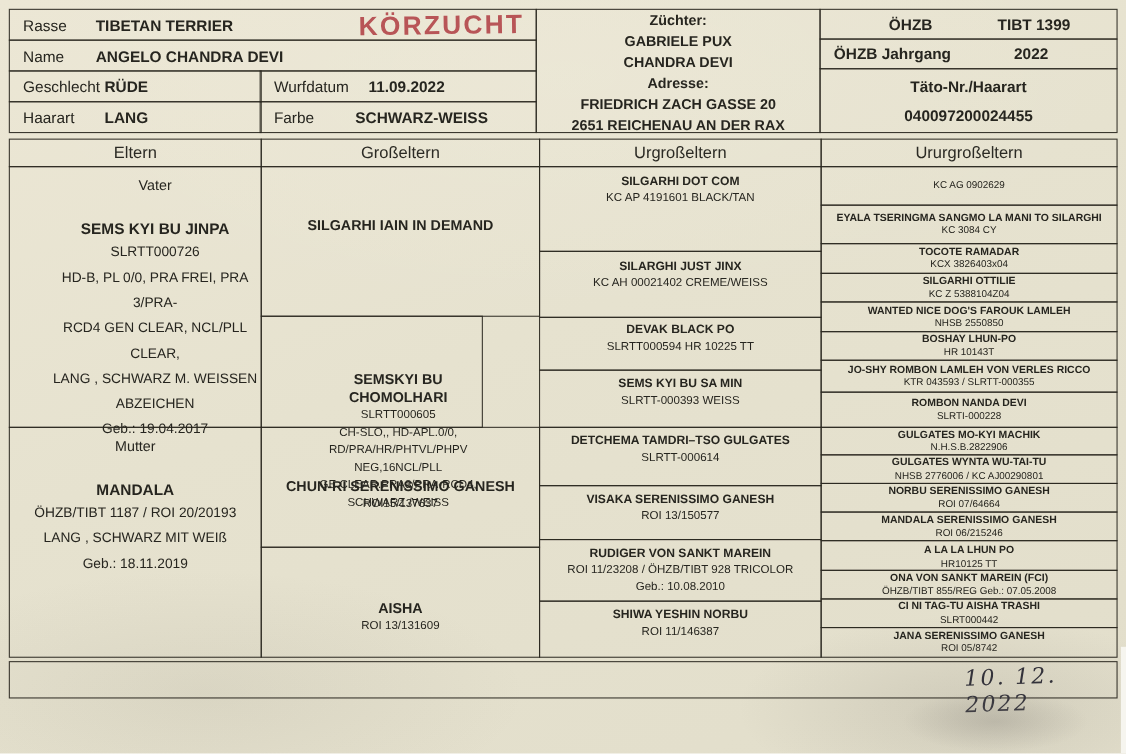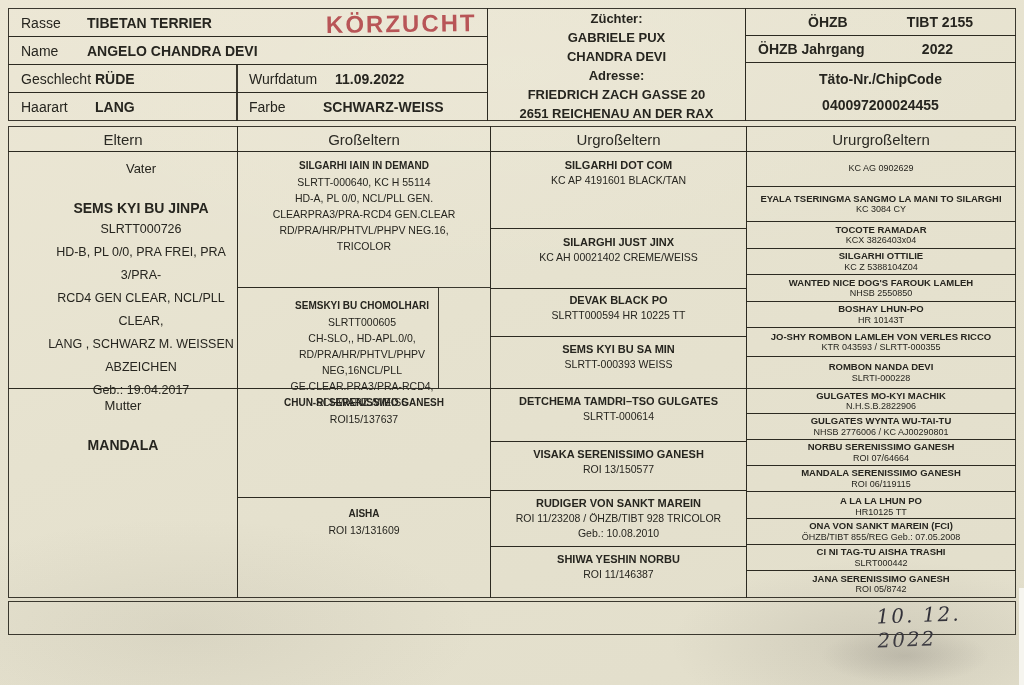--- a/index.html
+++ b/index.html
@@ -16,21 +16,21 @@
       radial-gradient(ellipse 700px 300px at 50% 10%, rgba(255,255,245,.10), transparent 75%);
   }
   .white-edge{position:absolute;right:0;top:588px;width:5px;height:97px;background:#f6f5ef;}
   .box{position:absolute;border:1.5px solid rgba(43,41,33,.92);box-sizing:border-box;}
   .row-flex{display:flex;align-items:center;}
   .lbl{font-size:14px;}
   .val{font-size:14px;font-weight:bold;}
   .hdrcell{display:flex;align-items:center;justify-content:center;font-size:15px;color:#2b2a24;}
   .cellcenter{display:flex;flex-direction:column;align-items:center;text-align:center;box-sizing:border-box;}
   .pname{font-weight:bold;}
-  .gp .pname{font-size:10px;line-height:16px;}
+  .gp .pname{font-size:13px;line-height:16px;margin-top:39px;}
   .gp .plines{font-size:10.5px;line-height:16px;}
   .ggp .pname{font-size:11px;line-height:15px;}
   .ggp .plines{font-size:10.5px;line-height:15px;}
   .gggp{justify-content:center;}
   .gggp .pname{font-size:9.5px;line-height:11.5px;}
   .gggp .plines{font-size:9px;line-height:11.5px;}
   .parent-label{font-size:13px;margin-top:9px;}
   .parent-name{font-weight:bold;font-size:14px;margin-top:24px;}
   .parent-lines{font-size:12.5px;line-height:23px;margin-top:2px;}
   .stamp{
@@ -81,49 +81,49 @@
   <span class="lbl" style="margin-left:12px;width:74px;">Farbe</span>
   <span class="val">SCHWARZ-WEISS</span>
 </div>
 
 <div class="box zuechter-cell" style="left:487px;top:8px;width:259px;height:113px;">
   <span>Züchter:<br>GABRIELE PUX<br>CHANDRA DEVI<br>Adresse:<br>FRIEDRICH ZACH GASSE 20<br>2651 REICHENAU AN DER RAX</span>
 </div>
 
 <div class="box row-flex" style="left:745px;top:8px;width:271px;height:28px;justify-content:space-between;">
   <span class="val" style="margin-left:62px;">ÖHZB</span>
-  <span class="val" style="margin-right:42px;">TIBT 2155</span>
+  <span class="val" style="margin-right:42px;">TIBT 1399</span>
 </div>
 <div class="box row-flex" style="left:745px;top:35px;width:271px;height:28px;justify-content:space-between;gap:32px;">
   <span class="val" style="margin-left:12px;">ÖHZB Jahrgang</span>
   <span class="val" style="margin-right:62px;">2022</span>
 </div>
 <div class="box taeto-cell" style="left:745px;top:62px;width:271px;height:59px;">
-  <span>Täto-Nr./ChipCode</span>
+  <span>Täto-Nr./Haarart</span>
   <span>040097200024455</span>
 </div>
 
 <div class="box hdrcell" style="left:8px;top:126px;width:230px;height:26px;">Eltern</div>
 <div class="box hdrcell" style="left:237px;top:126px;width:254px;height:26px;">Großeltern</div>
 <div class="box hdrcell" style="left:490px;top:126px;width:257px;height:26px;">Urgroßeltern</div>
 <div class="box hdrcell" style="left:746px;top:126px;width:270px;height:26px;">Ururgroßeltern</div>
 
 <div class="box cellcenter" style="left:8px;top:151px;width:230px;height:238px;padding-left:36px;">
   <div class="parent-label">Vater</div>
   <div class="parent-name">SEMS KYI BU JINPA</div>
   <div class="parent-lines">SLRTT000726<br>HD-B, PL 0/0, PRA FREI, PRA 3/PRA-<br>RCD4 GEN CLEAR, NCL/PLL CLEAR,<br>LANG , SCHWARZ M. WEISSEN<br>ABZEICHEN<br>Geb.: 19.04.2017</div>
 </div>
 <div class="box cellcenter" style="left:8px;top:388px;width:230px;height:210px;">
   <div class="parent-label">Mutter</div>
   <div class="parent-name">MANDALA</div>
+  <div class="parent-lines">ÖHZB/TIBT 1187 / ROI 20/20193<br>LANG , SCHWARZ MIT WEIß<br>Geb.: 18.11.2019</div>
 </div>
 
 <div class="box cellcenter gp" style="left:237px;top:151px;width:254px;height:137px;padding-top:6px;">
   <div class="pname">SILGARHI IAIN IN DEMAND</div>
-  <div class="plines">SLRTT-000640, KC H 55114<br>HD-A, PL 0/0, NCL/PLL GEN.<br>CLEARPRA3/PRA-RCD4 GEN.CLEAR<br>RD/PRA/HR/PHTVL/PHPV NEG.16,<br>TRICOLOR</div>
 </div>
 <div class="box cellcenter gp" style="left:237px;top:287px;width:202px;height:102px;padding-top:10px;padding-left:48px;">
   <div class="pname">SEMSKYI BU CHOMOLHARI</div>
   <div class="plines">SLRTT000605<br>CH-SLO,, HD-APL.0/0,<br>RD/PRA/HR/PHTVL/PHPV NEG,16NCL/PLL<br>GE.CLEAR.PRA3/PRA-RCD4,<br>SCHWARZ /WEISS</div>
 </div>
 <div class="box cellcenter gp" style="left:237px;top:388px;width:254px;height:110px;padding-top:6px;">
   <div class="pname">CHUN-RI SERENISSIMO GANESH</div>
   <div class="plines">ROI15/137637</div>
 </div>
 <div class="box cellcenter gp" style="left:237px;top:497px;width:254px;height:101px;padding-top:8px;">
@@ -202,21 +202,21 @@
 <div class="box cellcenter gggp" style="left:746px;top:413px;width:270px;height:27px;">
   <div class="pname">GULGATES WYNTA WU-TAI-TU</div>
   <div class="plines">NHSB 2776006 / KC AJ00290801</div>
 </div>
 <div class="box cellcenter gggp" style="left:746px;top:439px;width:270px;height:27px;">
   <div class="pname">NORBU SERENISSIMO GANESH</div>
   <div class="plines">ROI 07/64664</div>
 </div>
 <div class="box cellcenter gggp" style="left:746px;top:465px;width:270px;height:27px;">
   <div class="pname">MANDALA SERENISSIMO GANESH</div>
-  <div class="plines">ROI 06/119115</div>
+  <div class="plines">ROI 06/215246</div>
 </div>
 <div class="box cellcenter gggp" style="left:746px;top:491px;width:270px;height:28px;justify-content:flex-end;">
   <div class="pname">A LA LA LHUN PO</div>
   <div class="plines">HR10125 TT</div>
 </div>
 <div class="box cellcenter gggp" style="left:746px;top:518px;width:270px;height:27px;">
   <div class="pname">ONA VON SANKT MAREIN (FCI)</div>
   <div class="plines">ÖHZB/TIBT 855/REG Geb.: 07.05.2008</div>
 </div>
 <div class="box cellcenter gggp" style="left:746px;top:544px;width:270px;height:27px;">

